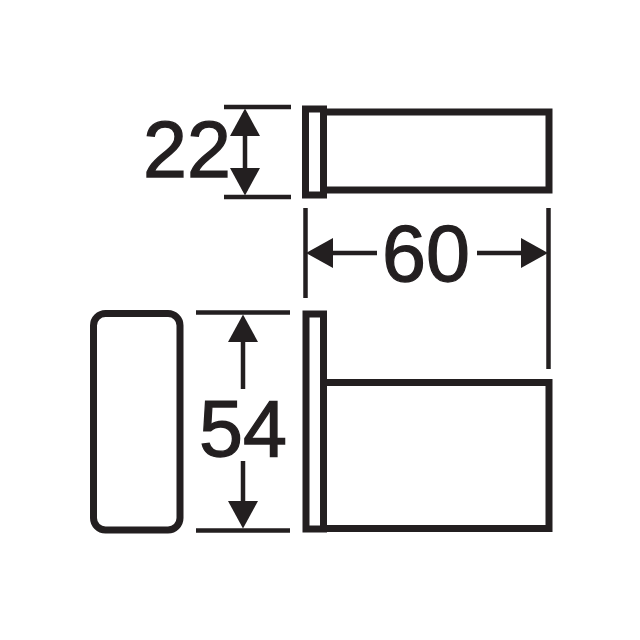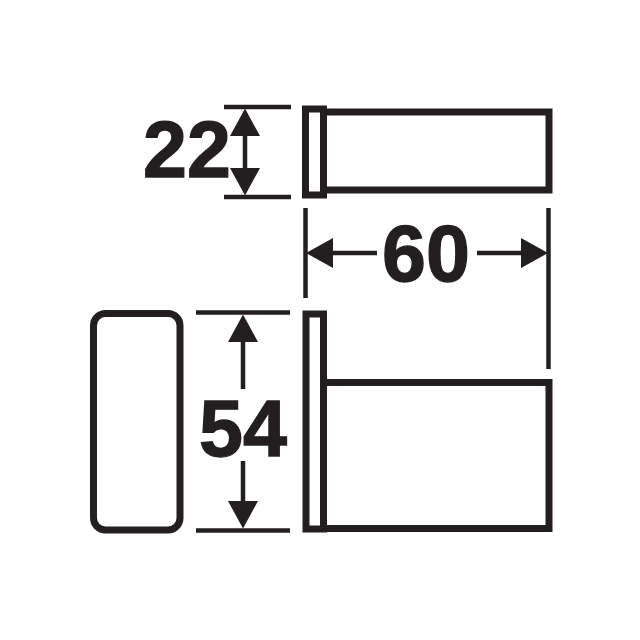--- a/index.html
+++ b/index.html
@@ -11,21 +11,20 @@
     padding: 0;
     background: var(--bg);
   }
   .stage {
     position: relative;
     width: 640px;
     height: 640px;
     background: var(--bg);
     overflow: hidden;
     font-family: "Liberation Sans", sans-serif;
-    font-weight: bold;
   }
   svg.drawing {
     position: absolute;
     left: 0;
     top: 0;
     width: 640px;
     height: 640px;
     display: block;
   }
   

